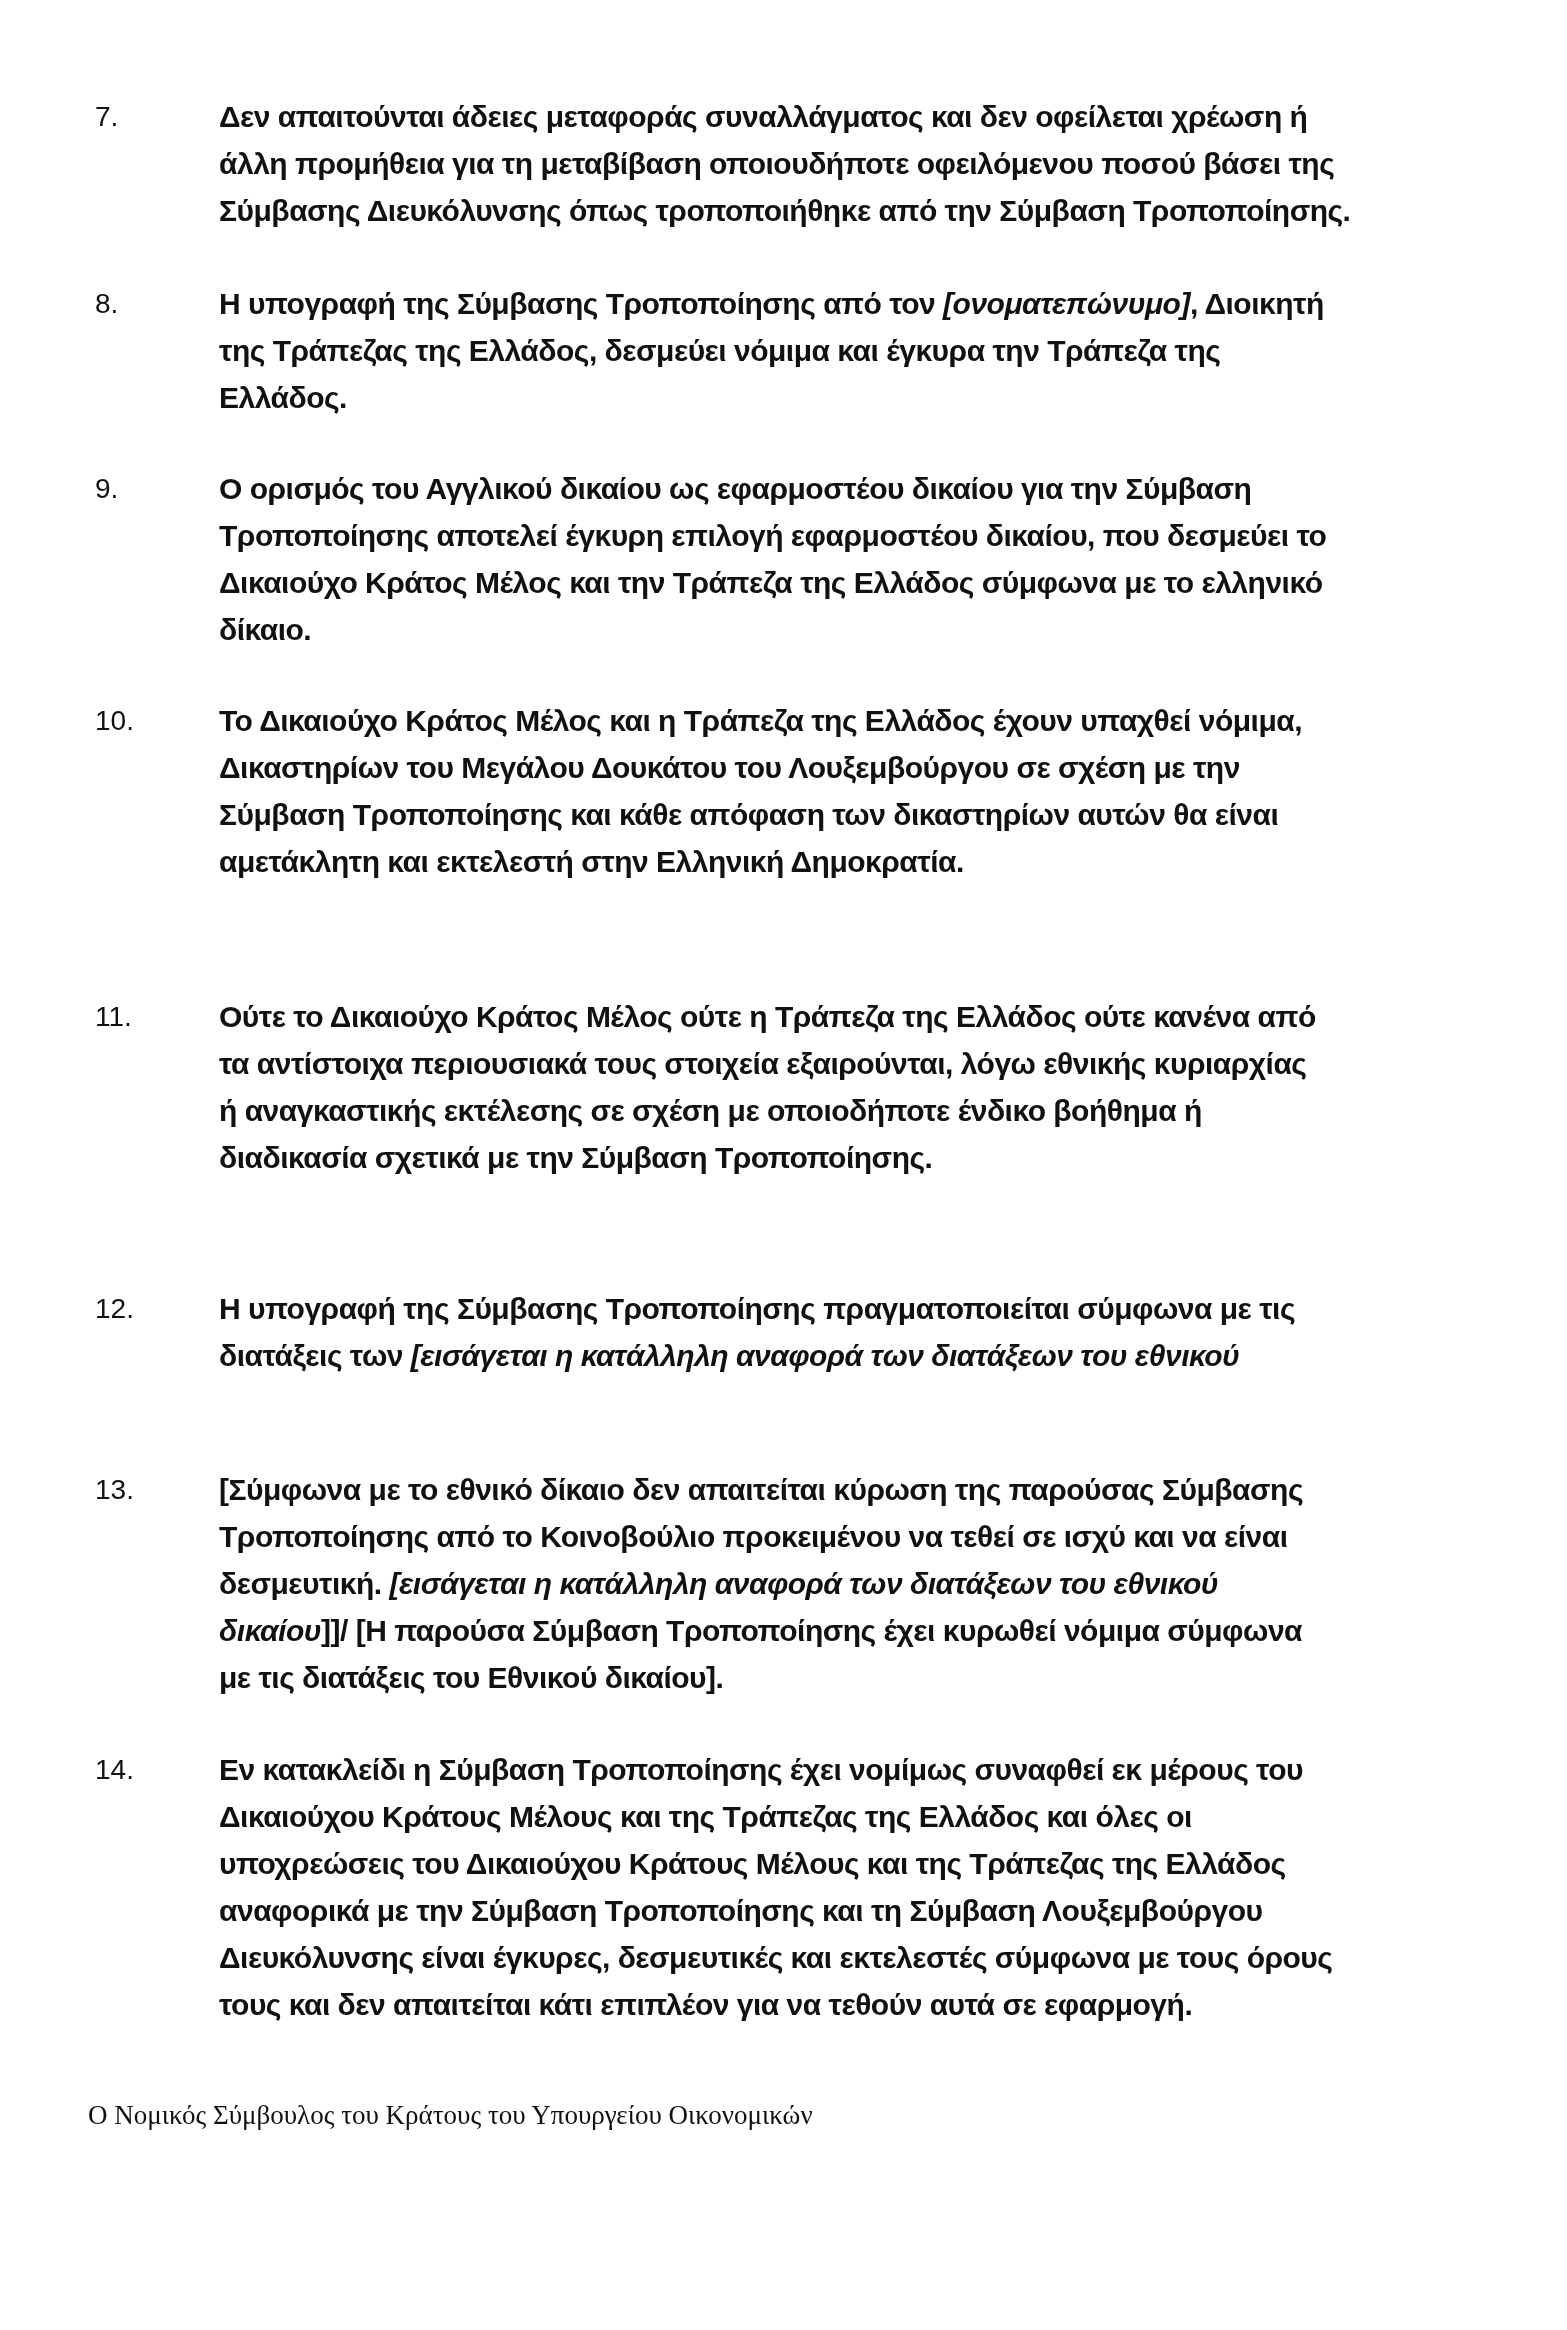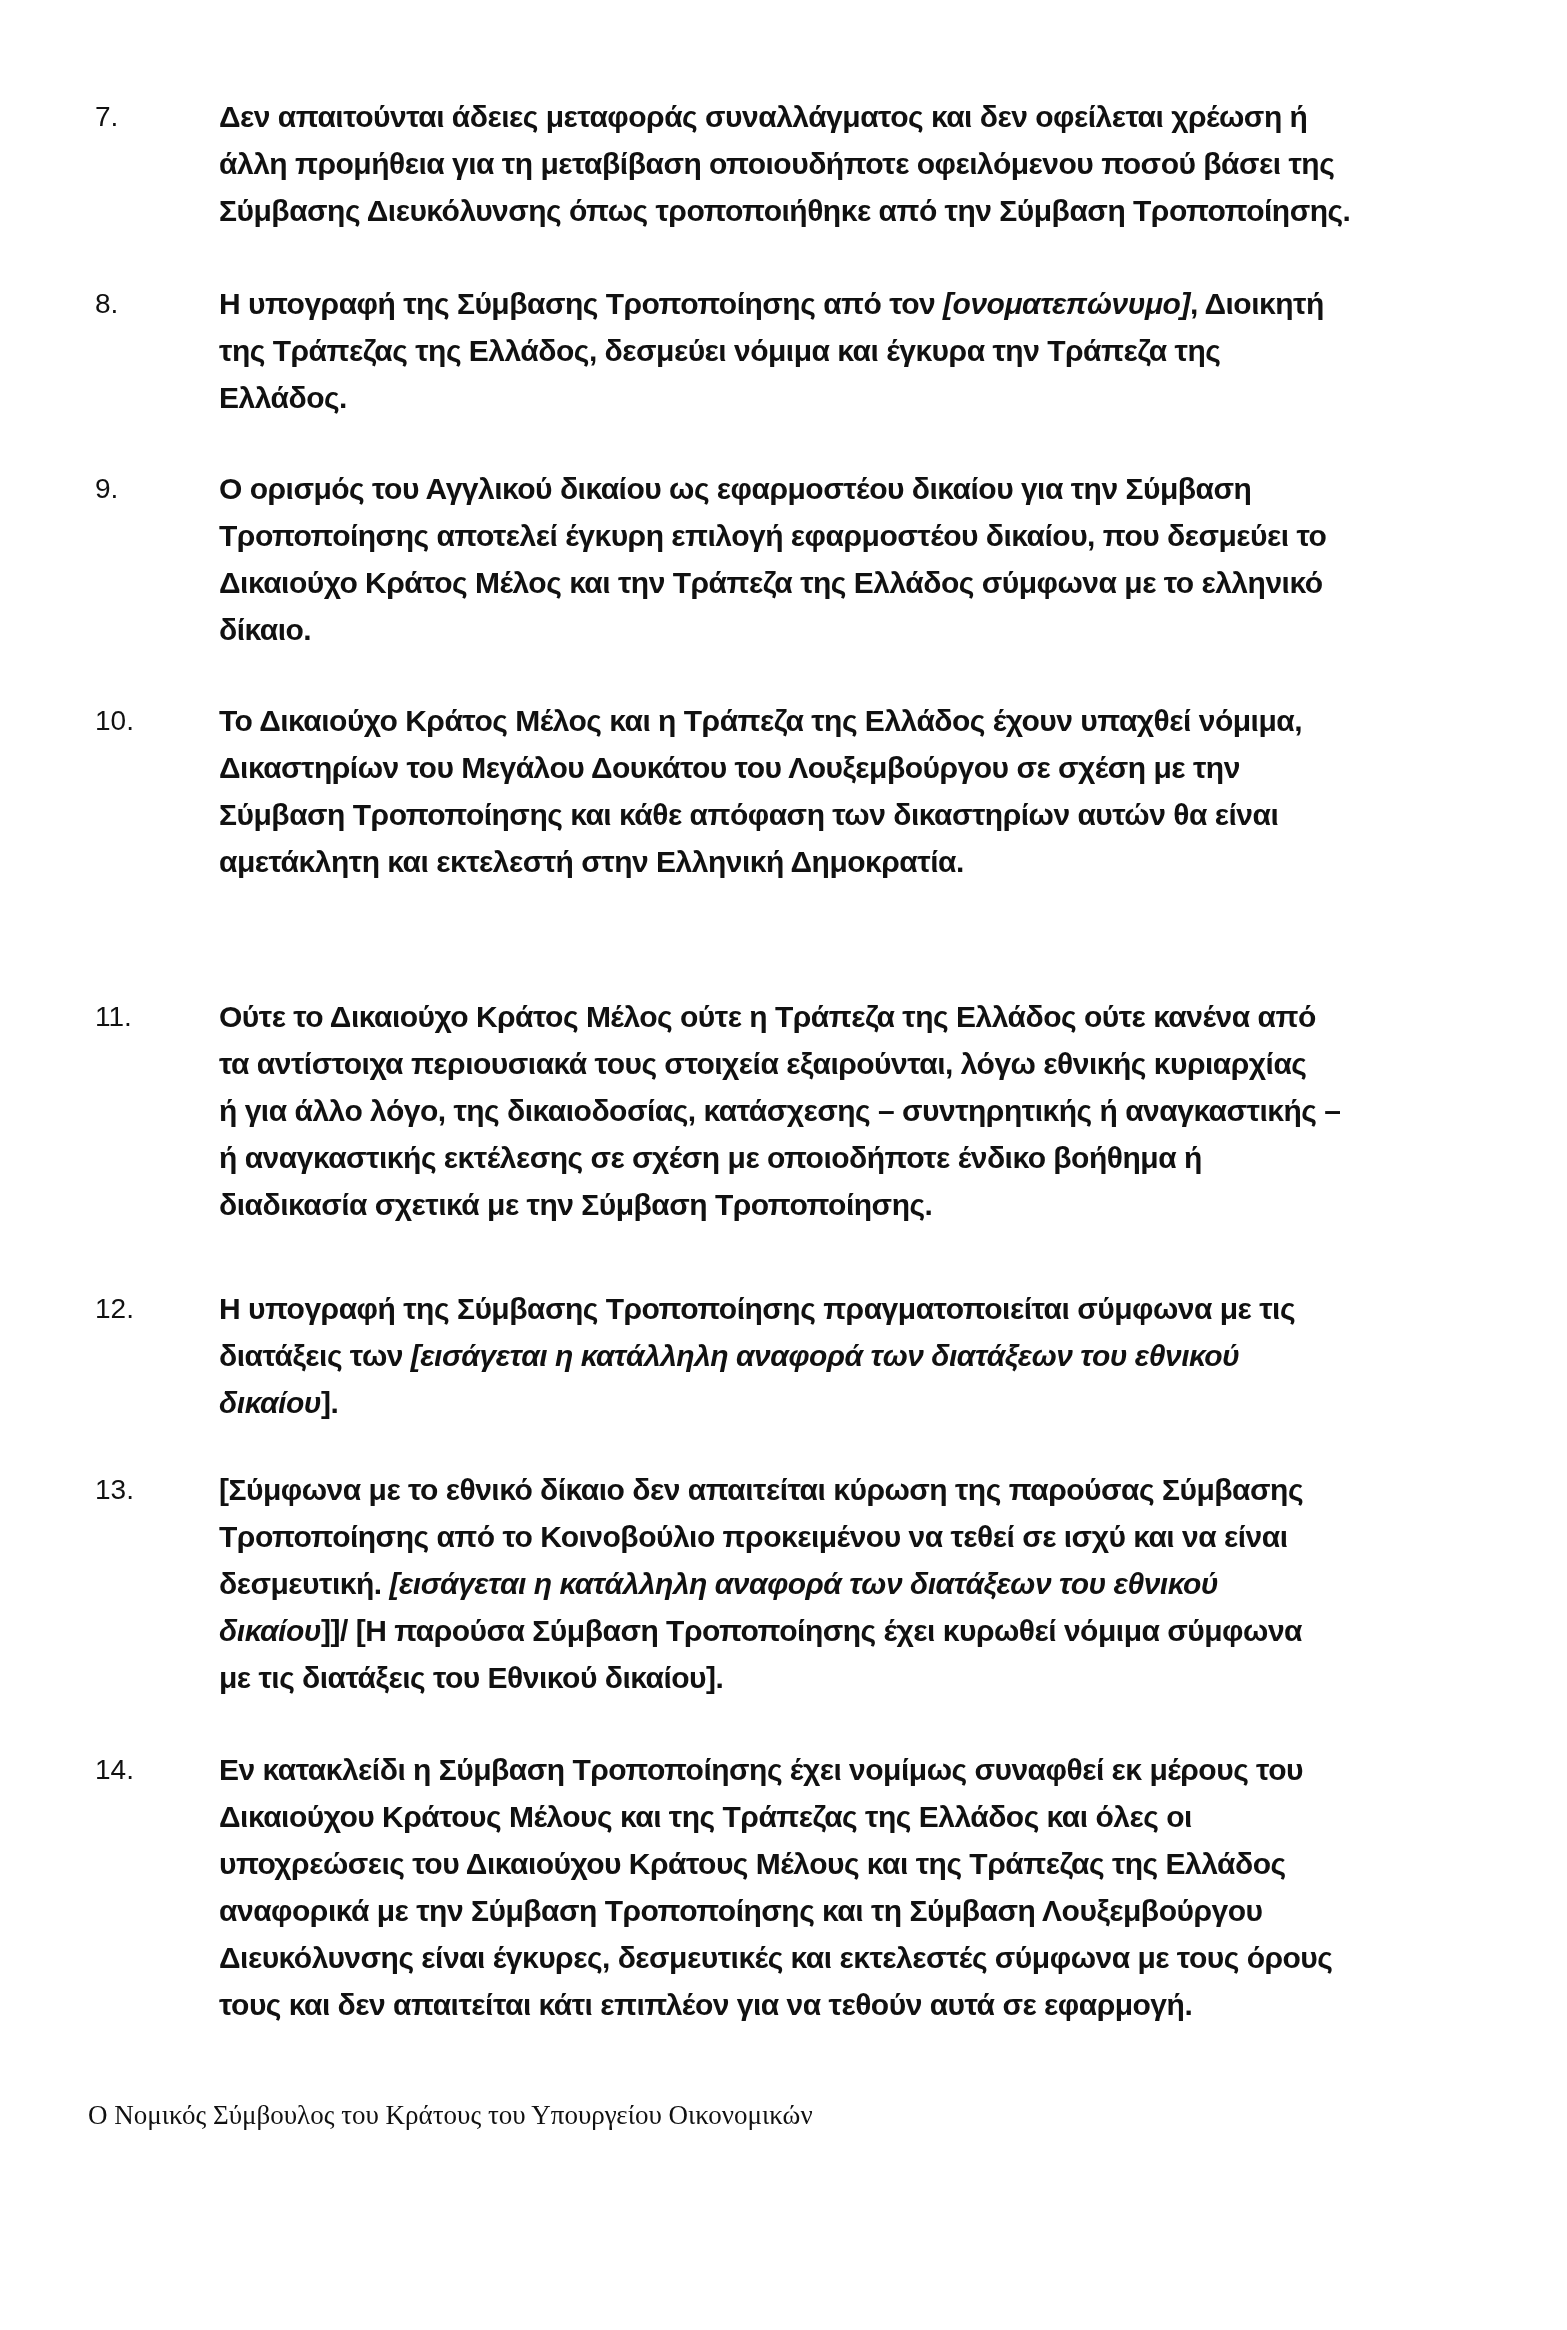--- a/index.html
+++ b/index.html
@@ -59,31 +59,29 @@
           <span class="line"><span>Δικαστηρίων του Μεγάλου Δουκάτου του Λουξεμβούργου σε σχέση με την</span></span>
           <span class="line"><span>Σύμβαση Τροποποίησης και κάθε απόφαση των δικαστηρίων αυτών θα είναι</span></span>
           <span class="line"><span>αμετάκλητη και εκτελεστή στην Ελληνική Δημοκρατία.</span></span>
         </div>
       </div>
       <div class="item" style="top: 993px;">
         <span class="num">11.</span>
         <div class="lines">
           <span class="line"><span>Ούτε το Δικαιούχο Κράτος Μέλος ούτε η Τράπεζα της Ελλάδος ούτε κανένα από</span></span>
           <span class="line"><span>τα αντίστοιχα  περιουσιακά τους στοιχεία εξαιρούνται, λόγω εθνικής κυριαρχίας</span></span>
-          <span class="line"><span>ή για άλλο λόγο, της δικαιοδοσίας, κατάσχεσης – συντηρητικής ή αναγκαστικής –</span></span>
           <span class="line"><span>ή αναγκαστικής εκτέλεσης σε σχέση με οποιοδήποτε ένδικο βοήθημα ή</span></span>
           <span class="line"><span>διαδικασία σχετικά με την Σύμβαση Τροποποίησης.</span></span>
         </div>
       </div>
       <div class="item" style="top: 1285px;">
         <span class="num">12.</span>
         <div class="lines">
           <span class="line"><span>Η υπογραφή της Σύμβασης Τροποποίησης πραγματοποιείται σύμφωνα με τις</span></span>
           <span class="line"><span>διατάξεις των </span><span class="it">[εισάγεται η κατάλληλη αναφορά των διατάξεων του εθνικού</span></span>
-          <span class="line"><span class="it">δικαίου</span><span>].</span></span>
         </div>
       </div>
       <div class="item" style="top: 1466px;">
         <span class="num">13.</span>
         <div class="lines">
           <span class="line"><span>[Σύμφωνα με το εθνικό δίκαιο δεν απαιτείται κύρωση της παρούσας Σύμβασης</span></span>
           <span class="line"><span>Τροποποίησης από το Κοινοβούλιο προκειμένου να τεθεί σε ισχύ και να είναι</span></span>
           <span class="line"><span>δεσμευτική.  </span><span class="it">[εισάγεται η κατάλληλη αναφορά των διατάξεων του εθνικού</span></span>
           <span class="line"><span class="it">δικαίου</span><span>]]/ [Η παρούσα  Σύμβαση Τροποποίησης έχει κυρωθεί νόμιμα σύμφωνα</span></span>
           <span class="line"><span>με τις διατάξεις του Εθνικού δικαίου].</span></span>

